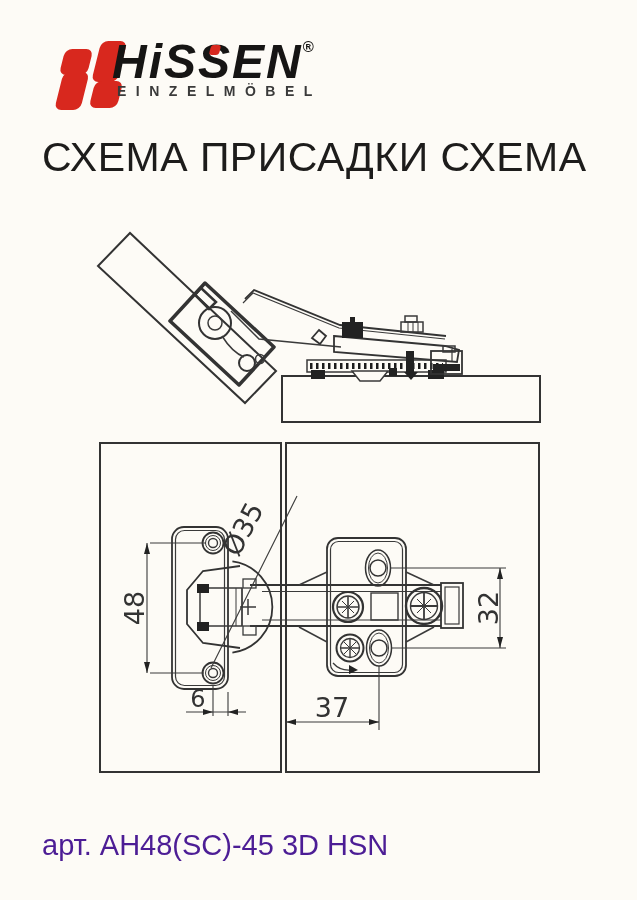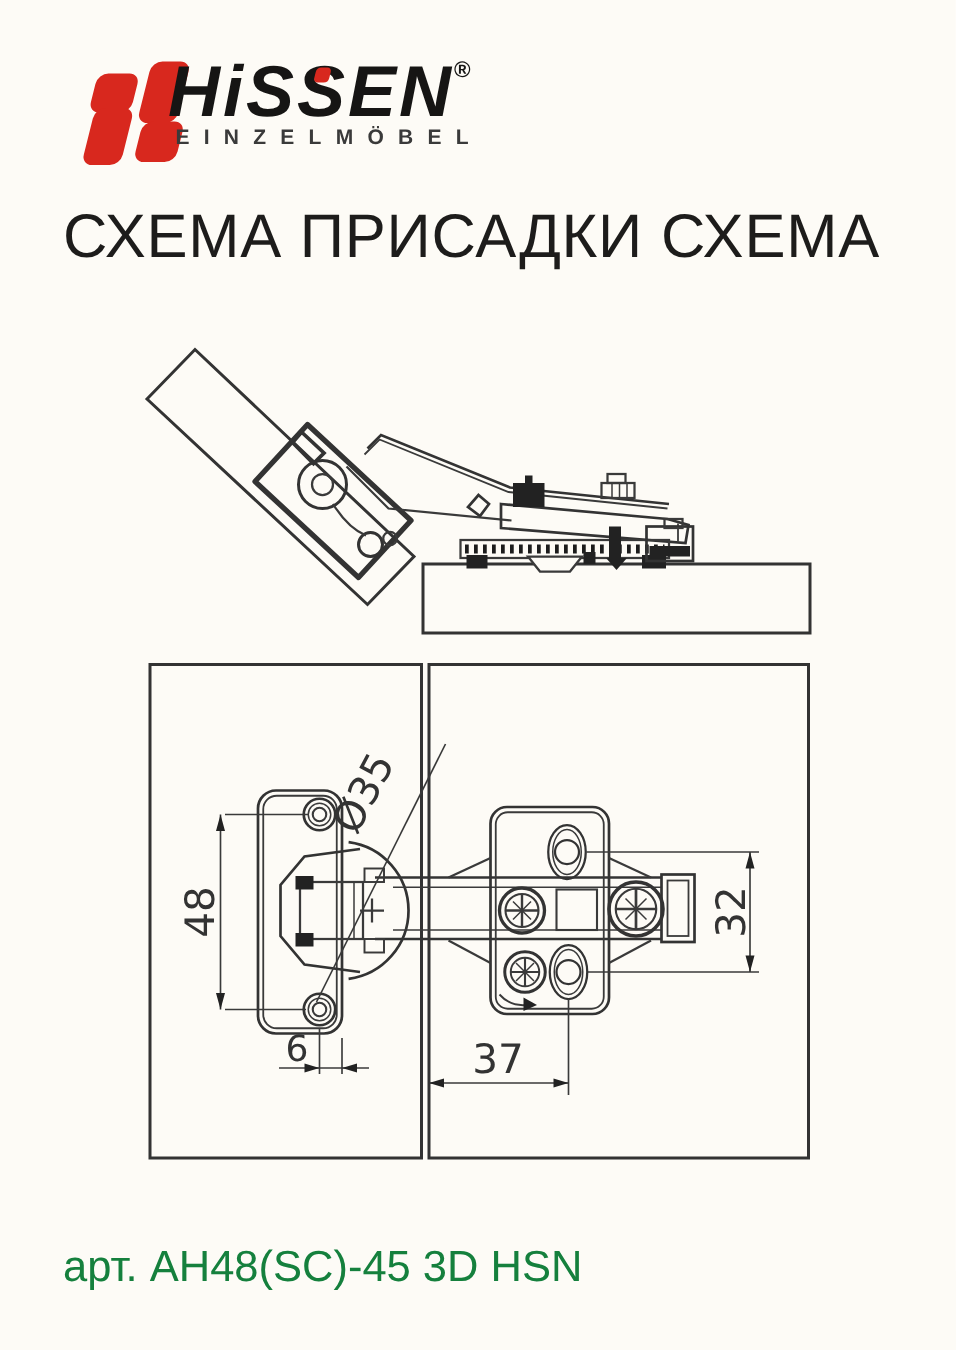--- a/index.html
+++ b/index.html
@@ -15,21 +15,21 @@
   .li-bl{left:6px;top:31px;width:26px;height:38px;}
   .li-br{left:40px;top:40px;width:28px;height:27px;}
   .brand-row{position:absolute;left:55px;top:0px;white-space:nowrap;}
   .brand{font-style:italic;font-weight:bold;font-size:48px;line-height:46px;letter-spacing:2px;color:#161514;}
   .brand-reg{font-size:15px;font-weight:bold;color:#161514;vertical-align:26px;font-style:normal;}
   .brand-dot{position:absolute;left:98px;top:7px;width:10px;height:10px;background:#d8281e;border-radius:3px;transform:skewX(-14deg);}
   .logo-sub{position:absolute;left:60px;top:45px;font-size:14px;font-weight:bold;letter-spacing:9.5px;color:#3a3a3a;white-space:nowrap;}
 
   
   .title{position:absolute;left:42px;top:134px;font-size:41px;font-weight:500;letter-spacing:.5px;color:#1d1c1b;white-space:nowrap;}
-  .article{position:absolute;left:42px;top:829px;font-size:29px;font-weight:400;color:#15803d;white-space:nowrap;}
+  .article{position:absolute;left:42px;top:829px;font-size:29px;font-weight:400;color:#4c1d95;white-space:nowrap;}
 
   
   .drawing{position:absolute;left:0;top:0;width:637px;height:900px;}
   .ln{stroke:#333;fill:none;}
   .thin{stroke:#3a3a3a;fill:none;}
   .dk{fill:#222;stroke:none;}
   .dim{font-family:"DejaVu Sans",sans-serif;font-size:27px;fill:#333;}
   .dim-s{font-family:"DejaVu Sans",sans-serif;font-size:24px;fill:#333;}
 </style>
 </head>

